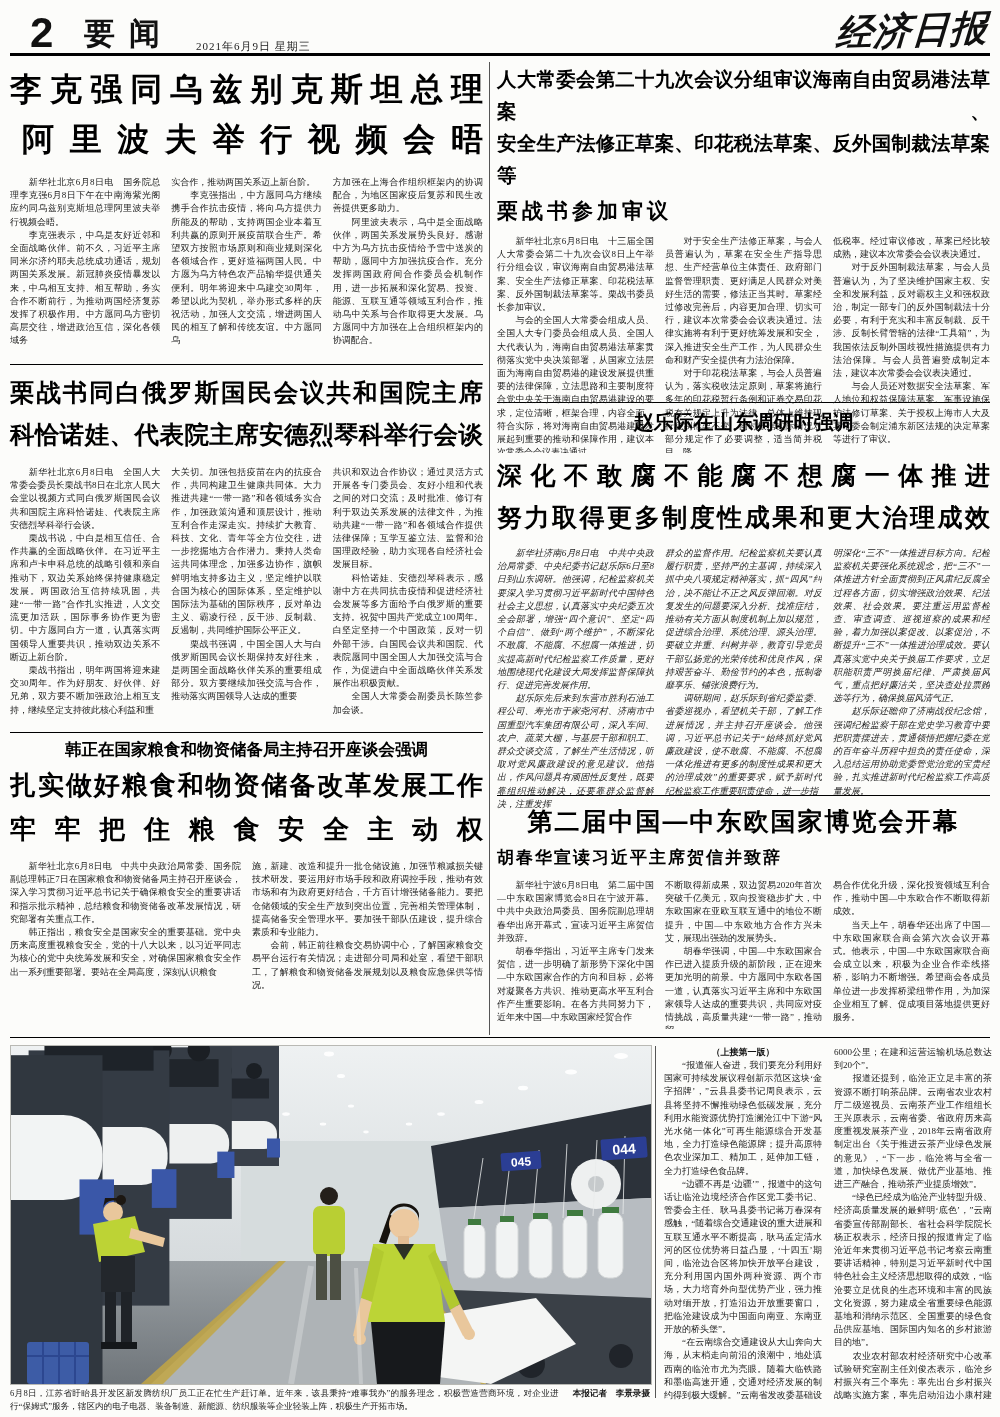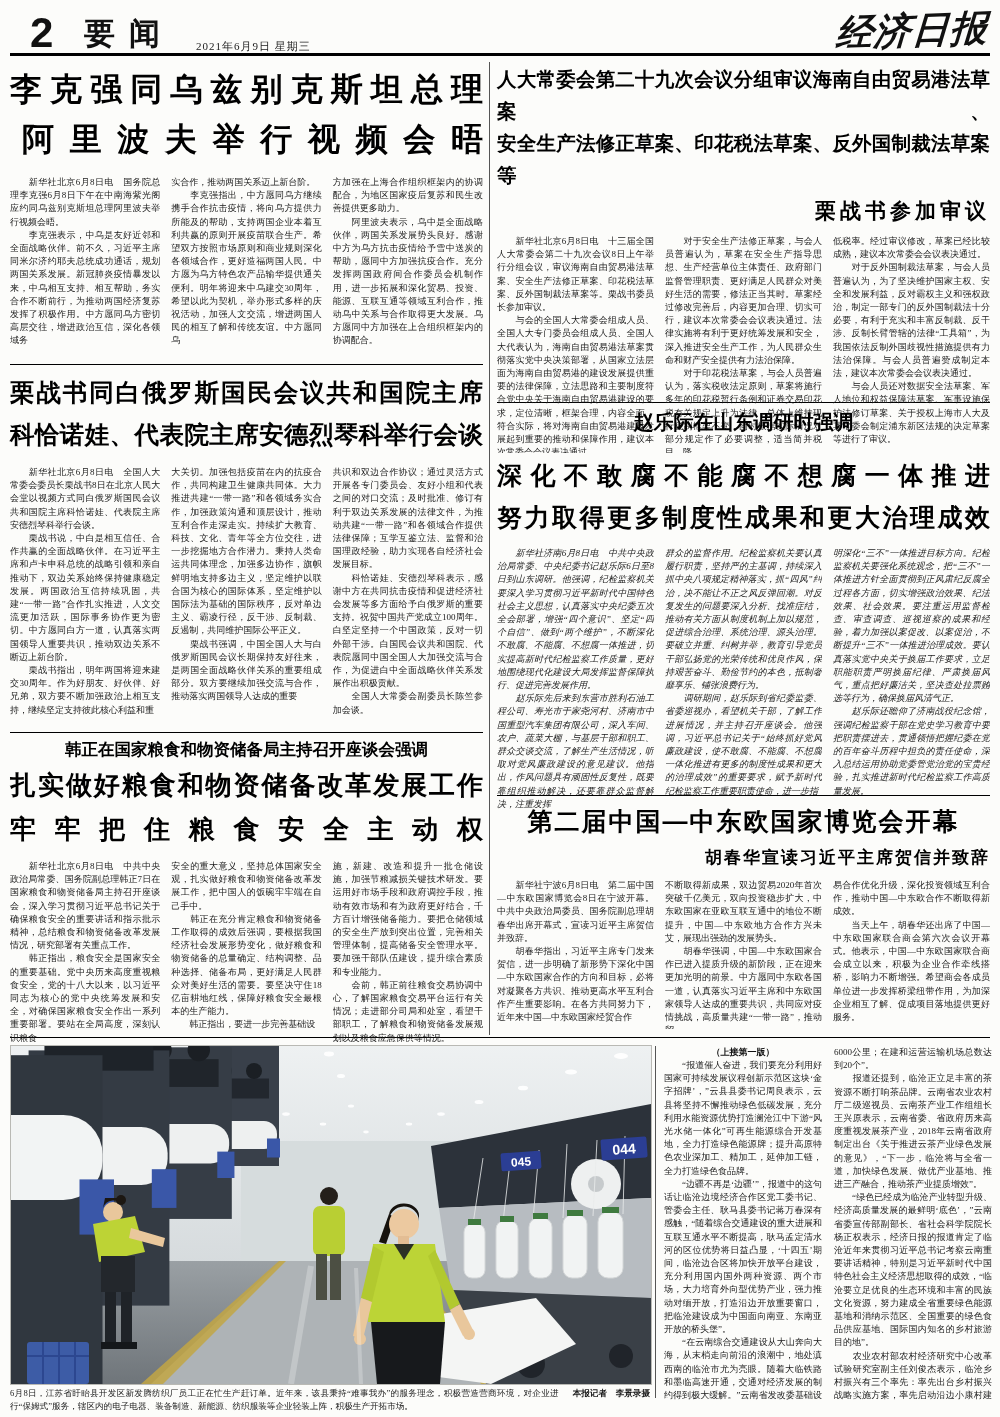--- a/index.html
+++ b/index.html
@@ -12,21 +12,21 @@
   .date{font-size:11px;color:#222;letter-spacing:1px;}
   .masthead{font-family:"DejaVu Serif",serif;font-weight:bold;font-style:italic;font-size:37px;line-height:40px;
             transform:rotate(-2deg) skewX(-5deg);letter-spacing:1px;}
   .rule-thick{background:#000;height:3px;}
   .rule{background:#000;height:1px;}
   .vrule{background:#555;width:1px;}
   
   .hl{font-family:"Liberation Sans",sans-serif;font-weight:900;color:#000;
       text-align:justify;text-align-last:justify;-moz-text-align-last:justify;}
   .kicker{font-family:"Liberation Serif",serif;font-weight:bold;text-align:center;color:#000;}
-  .subhead{font-family:"Liberation Serif",serif;font-weight:bold;text-align:right;color:#000;letter-spacing:4px;}
+  .subhead{font-family:"Liberation Serif",serif;font-weight:bold;text-align:left;color:#000;letter-spacing:4px;}
   
   .cols{display:flex;gap:11px;overflow:hidden;}
   .col{flex:1 1 0;font-size:9px;line-height:13.2px;text-align:justify;color:#1a1a1a;
        white-space:pre-line;overflow:hidden;}
   .caption{font-size:8.6px;line-height:12.5px;text-align:justify;color:#1a1a1a;}
   .caption .credit{float:right;font-weight:bold;padding-left:14px;}
   .photo-frame{border:1px solid #b9b9b4;background:#c9ced0;overflow:hidden;}
   svg text{font-family:"Liberation Sans",sans-serif;}
 </style>
 </head>
@@ -105,23 +105,20 @@
     </div>
   </section>
 
   <section class="abs" style="left:10px;top:739px;width:473px;height:294px;">
     <div class="kicker" style="font-size:16.5px;">韩正在国家粮食和物资储备局主持召开座谈会强调</div>
     <div class="hl" style="font-size:26px;line-height:44px;margin-top:2px;">扎实做好粮食和物资储备改革发展工作</div>
     <div class="hl" style="font-size:26px;line-height:44px;">牢牢把住粮食安全主动权</div>
     <div class="cols" style="margin-top:9px;height:182px;">
       <div class="col">　　新华社北京6月8日电　中共中央政治局常委、国务院副总理韩正7日在国家粮食和物资储备局主持召开座谈会，深入学习贯彻习近平总书记关于确保粮食安全的重要讲话和指示批示精神，总结粮食和物资储备改革发展情况，研究部署有关重点工作。
 　　韩正指出，粮食安全是国家安全的重要基础。党中央历来高度重视粮食安全，党的十八大以来，以习近平同志为核心的党中央统筹发展和安全，对确保国家粮食安全作出一系列重要部署。要站在全局高度，深刻认识粮食</div>
-      <div class="col">安全的重大意义，坚持总体国家安全观，扎实做好粮食和物资储备改革发展工作，把中国人的饭碗牢牢端在自己手中。
-　　韩正在充分肯定粮食和物资储备工作取得的成效后强调，要根据我国经济社会发展形势变化，做好粮食和物资储备的总量确定、结构调整、品种选择、储备布局，更好满足人民群众对美好生活的需要。要坚决守住18亿亩耕地红线，保障好粮食安全最根本的生产能力。
-　　韩正指出，要进一步完善基础设</div>
       <div class="col">施，新建、改造和提升一批仓储设施，加强节粮减损关键技术研发。要运用好市场手段和政府调控手段，推动有效市场和有为政府更好结合，千方百计增强储备能力。要把仓储领域的安全生产放到突出位置，完善相关管理体制，提高储备安全管理水平。要加强干部队伍建设，提升综合素质和专业能力。
 　　会前，韩正前往粮食交易协调中心，了解国家粮食交易平台运行有关情况；走进部分司局和处室，看望干部职工，了解粮食和物资储备发展规划以及粮食应急保供等情况。</div>
     </div>
   </section>
 
   <section class="abs" style="left:497px;top:801px;width:493px;height:232px;">
     <div class="hl" style="font-size:25px;line-height:40px;text-align:center;text-align-last:center;letter-spacing:2px;">第二届中国—中东欧国家博览会开幕</div>
     <div class="subhead" style="font-size:17px;margin-top:5px;letter-spacing:2px;">胡春华宣读习近平主席贺信并致辞</div>
     <div class="cols" style="margin-top:10px;height:150px;">
       <div class="col">　　新华社宁波6月8日电　第二届中国—中东欧国家博览会8日在宁波开幕。中共中央政治局委员、国务院副总理胡春华出席开幕式，宣读习近平主席贺信并致辞。

